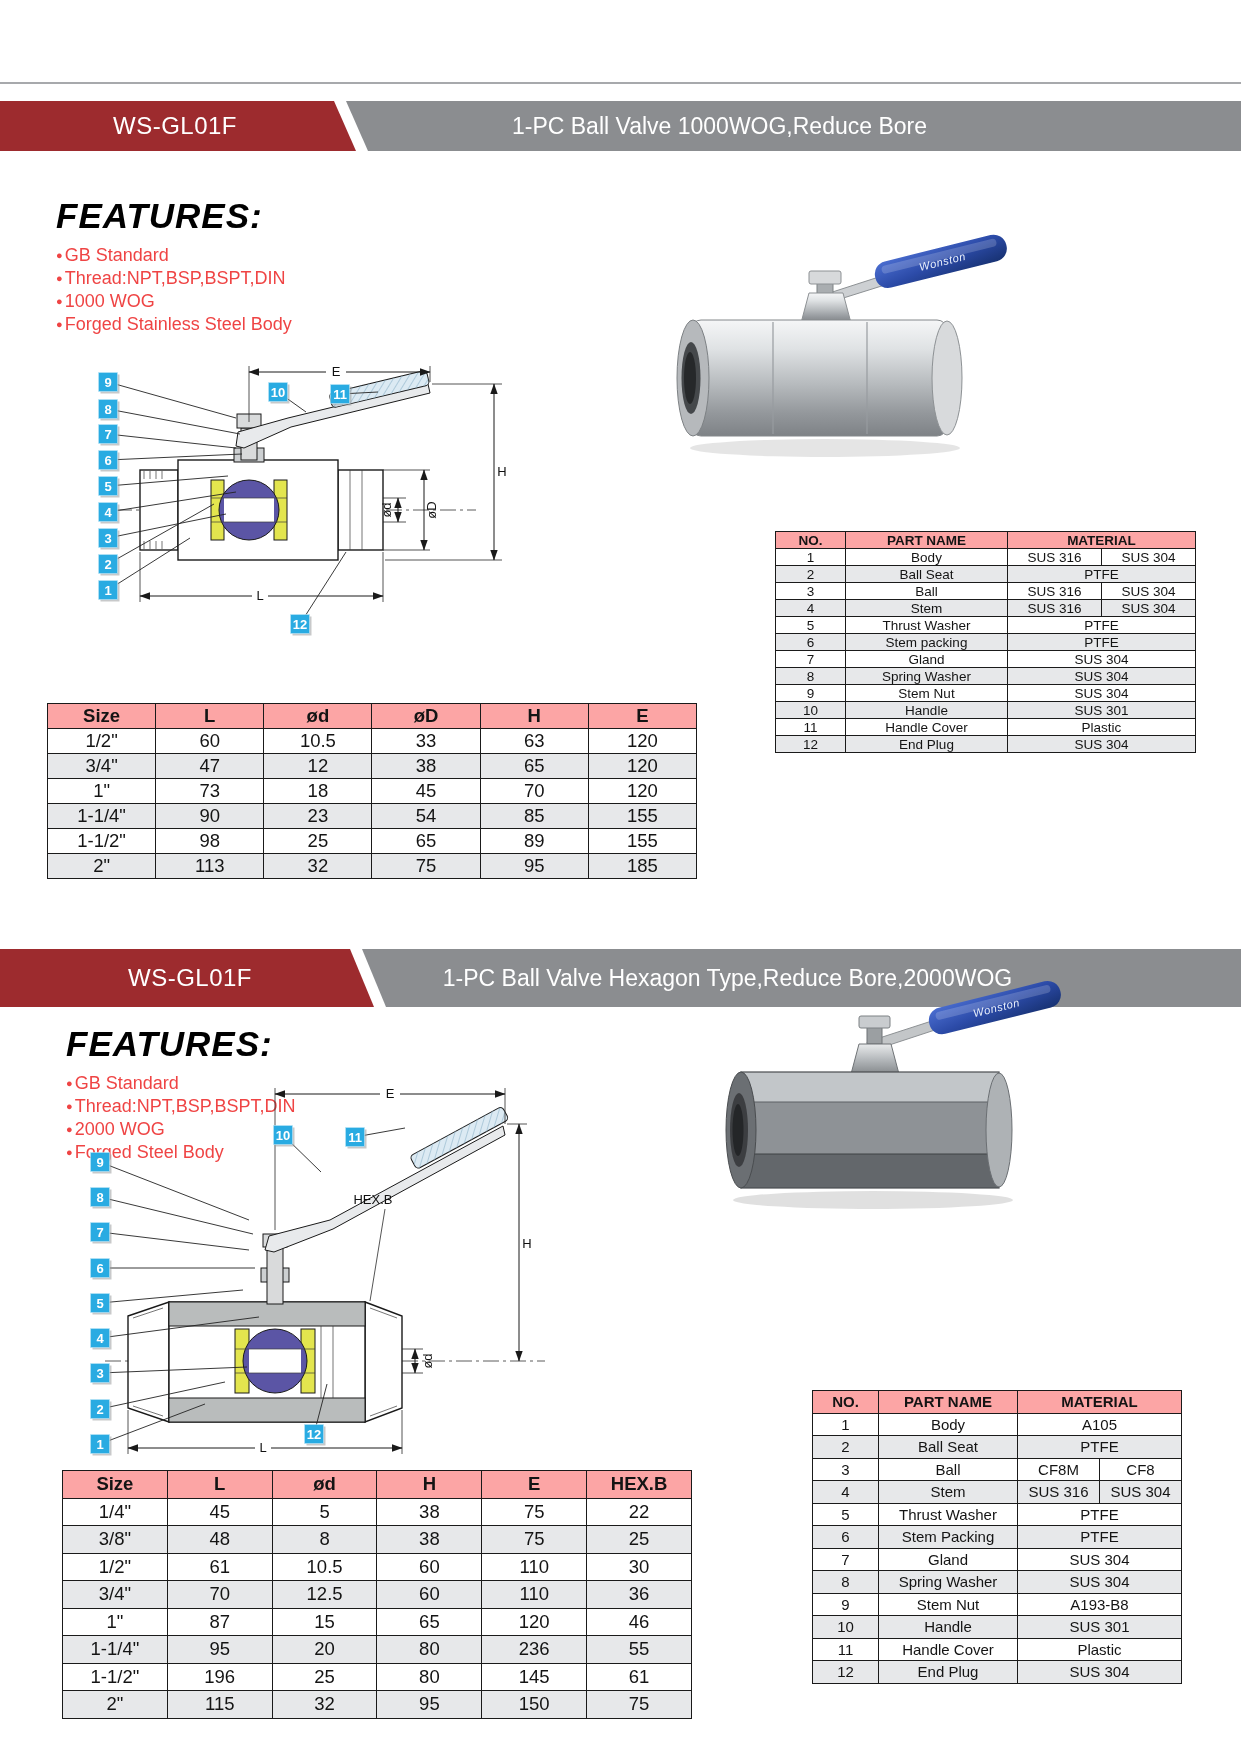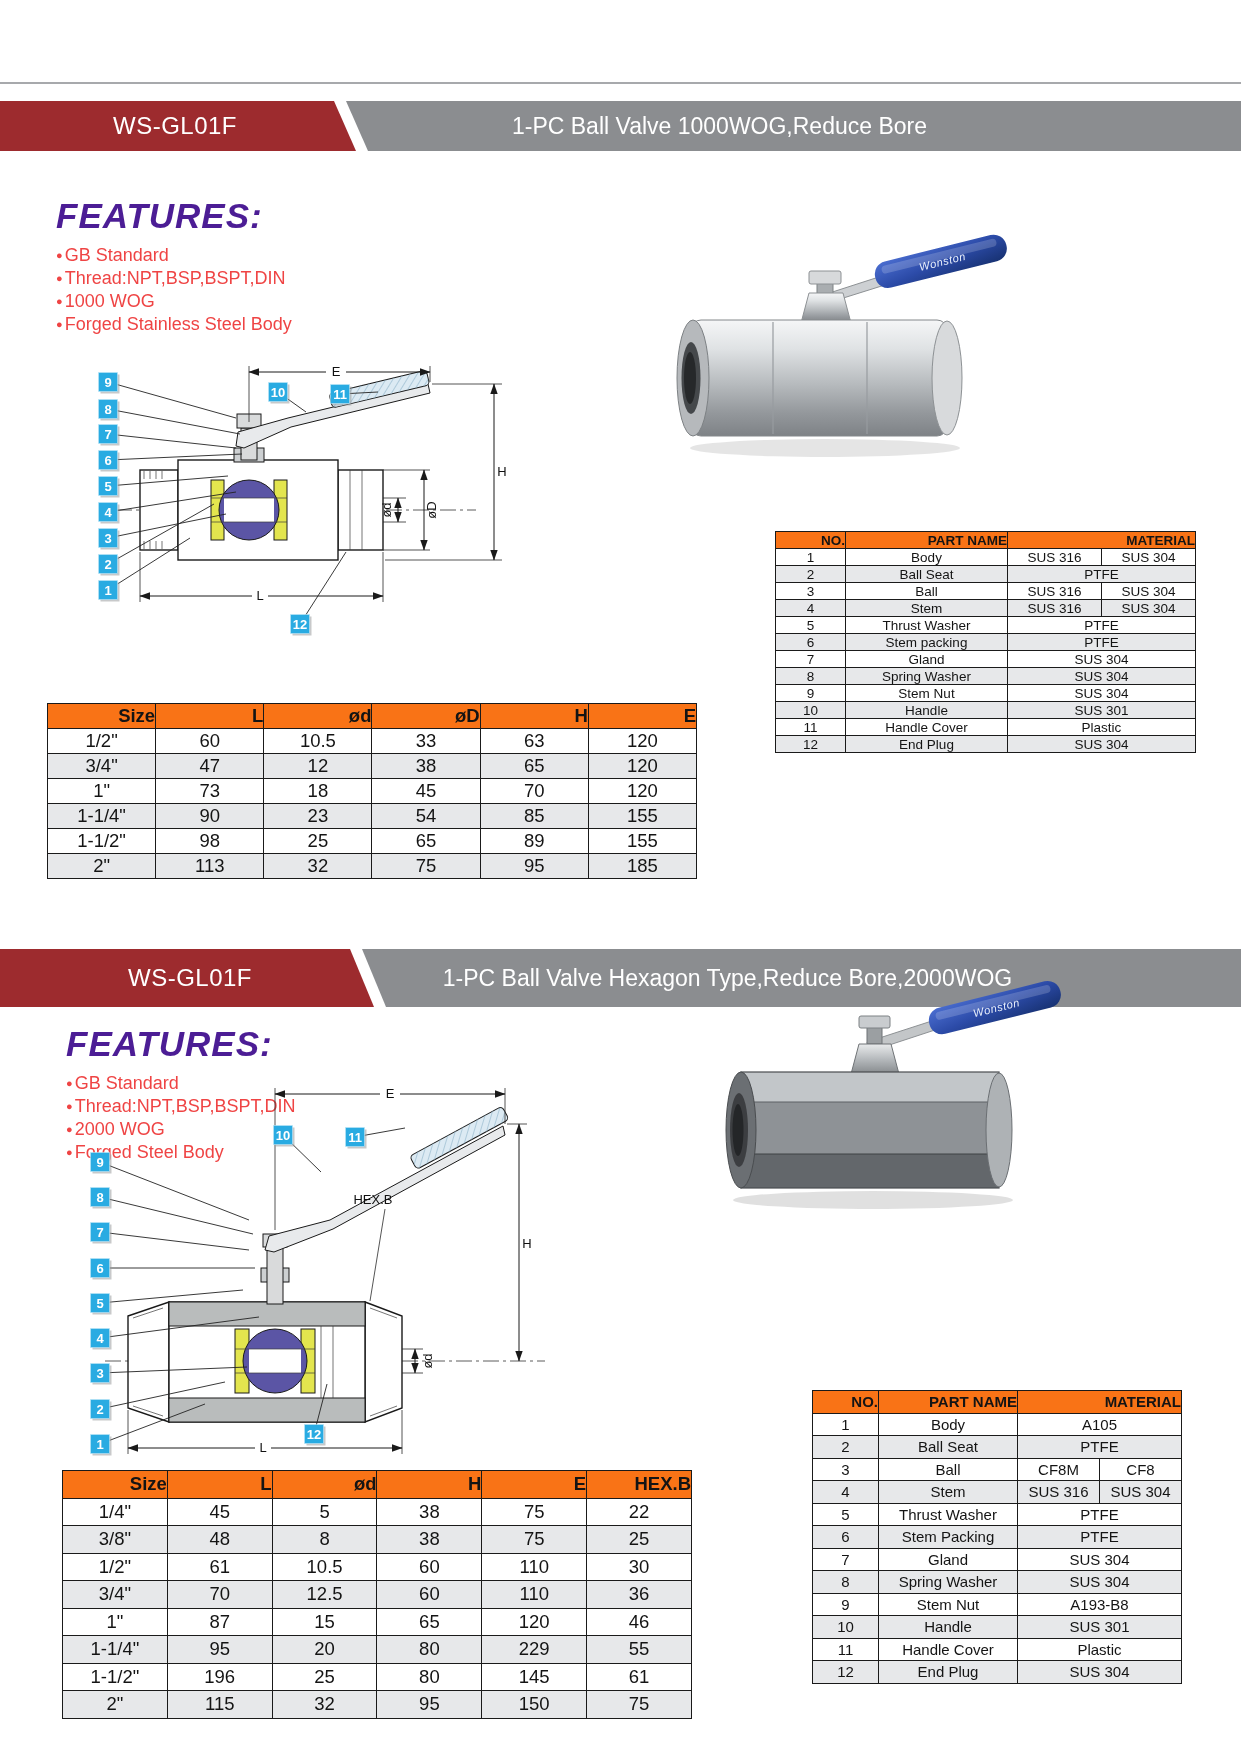--- a/index.html
+++ b/index.html
@@ -22,21 +22,21 @@
   .model-label{position:absolute;top:0;height:100%;display:flex;align-items:center;justify-content:center;color:#fff;font-size:24px;font-weight:500;letter-spacing:0.5px;}
   #banner1 .model-label{left:60px;width:230px;}
   #banner2 .model-label{left:75px;width:230px;}
   .product-label{position:absolute;top:0;height:100%;right:0;display:flex;align-items:center;justify-content:center;color:#fff;font-size:23px;font-weight:500;}
   #banner1 .product-label{left:346px;}
   #banner2 .product-label{left:362px;}
 
   .features{position:absolute;}
   #features1{left:56px;top:196px;}
   #features2{left:66px;top:1024px;}
-  .features h2{font-size:35px;font-style:italic;font-weight:bold;letter-spacing:1px;color:#4c1d95;}
+  .features h2{font-size:35px;font-style:italic;font-weight:bold;letter-spacing:1px;color:#000000;}
   .features ul{list-style:none;margin-top:8px;}
   .features li{font-size:18px;line-height:23px;color:#ef4444;}
   .features li::before{content:"●";font-size:11px;vertical-align:2px;margin-right:2px;}
 
   .diagram,.photo{position:absolute;}
   #diagram1{left:78px;top:352px;width:570px;height:300px;}
   #diagram2{left:75px;top:1072px;width:580px;height:395px;}
   #photo1{left:655px;top:205px;width:360px;height:270px;}
   #photo2{left:695px;top:942px;width:370px;height:290px;}
 
@@ -50,21 +50,21 @@
   .dimbg{fill:#fff;}
   .dimlab{font-size:13px;fill:#111;text-anchor:middle;font-family:"Liberation Sans",sans-serif;}
   .leader{stroke:#222;stroke-width:0.9;}
   .co-shadow{fill:#9a9c9e;opacity:0.55;}
   .co-box{fill:#29abe2;stroke:#bde6f7;stroke-width:0.6;}
   .co-num{fill:#fff;font-size:13px;font-weight:bold;text-anchor:middle;font-family:"Liberation Sans",sans-serif;}
   .brand{fill:#eaf0fb;font-size:11px;font-style:italic;letter-spacing:0.6px;text-anchor:middle;font-family:"Liberation Sans",sans-serif;}
 
   
   .data-table{position:absolute;border-collapse:collapse;table-layout:fixed;background:#fff;}
-  .data-table th{background:#f97316;color:#141414;font-weight:bold;text-align:right;}
+  .data-table th{background:#fca5a5;color:#141414;font-weight:bold;text-align:center;}
   .data-table td{text-align:center;background:#fff;}
   .data-table tr.alt td{background:#e7e8ea;}
   #size1{left:47px;top:703px;width:650px;}
   #size1 th,#size1 td{border:1.8px solid #1a1a1a;height:25px;font-size:18.5px;}
   #size2{left:62px;top:1470px;width:630px;}
   #size2 th,#size2 td{border:1.8px solid #1a1a1a;height:27.5px;font-size:18.5px;}
   #parts1{left:775px;top:531px;width:420px;}
   #parts1 th,#parts1 td{border:1.3px solid #1a1a1a;height:17px;font-size:13.5px;}
   #parts2{left:812px;top:1390px;width:369px;}
   #parts2 th,#parts2 td{border:1.4px solid #1a1a1a;height:22.5px;font-size:15px;}
@@ -698,21 +698,21 @@
           <td>15</td>
           <td>65</td>
           <td>120</td>
           <td>46</td>
         </tr>
         <tr class="alt">
           <td>1-1/4"</td>
           <td>95</td>
           <td>20</td>
           <td>80</td>
-          <td>229</td>
+          <td>236</td>
           <td>55</td>
         </tr>
         <tr>
           <td>1-1/2"</td>
           <td>196</td>
           <td>25</td>
           <td>80</td>
           <td>145</td>
           <td>61</td>
         </tr>

